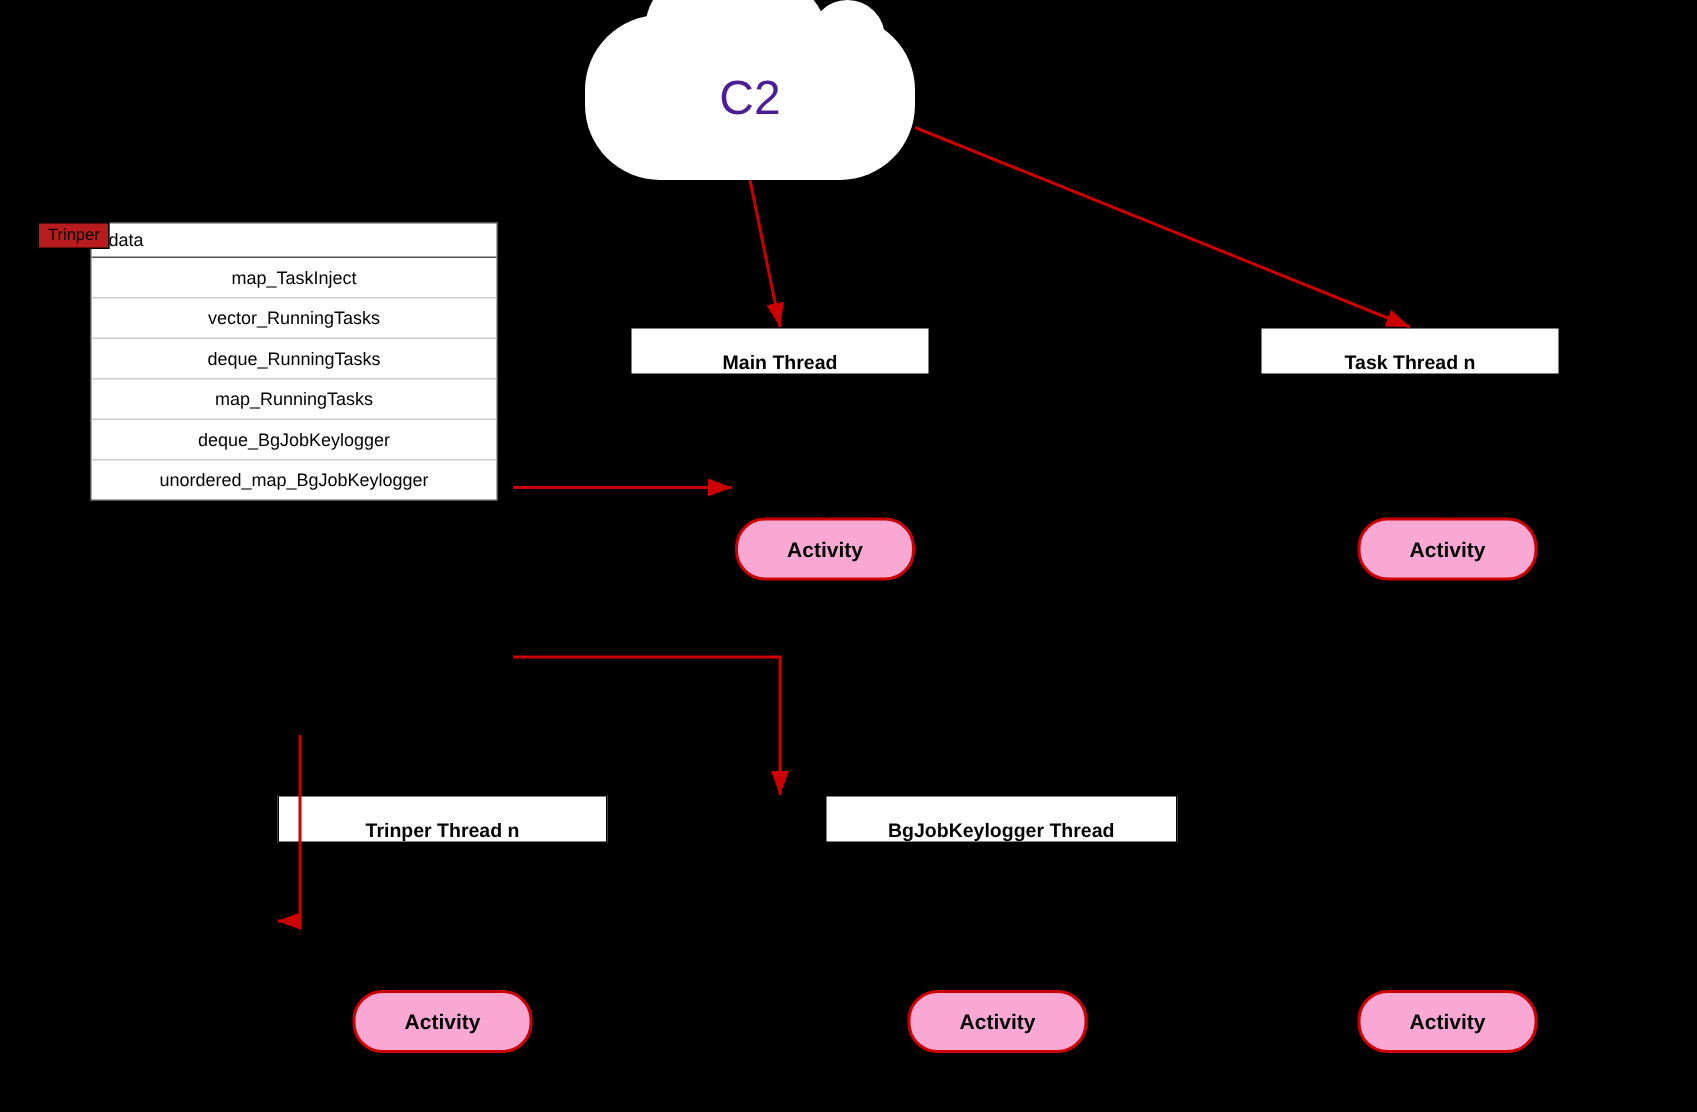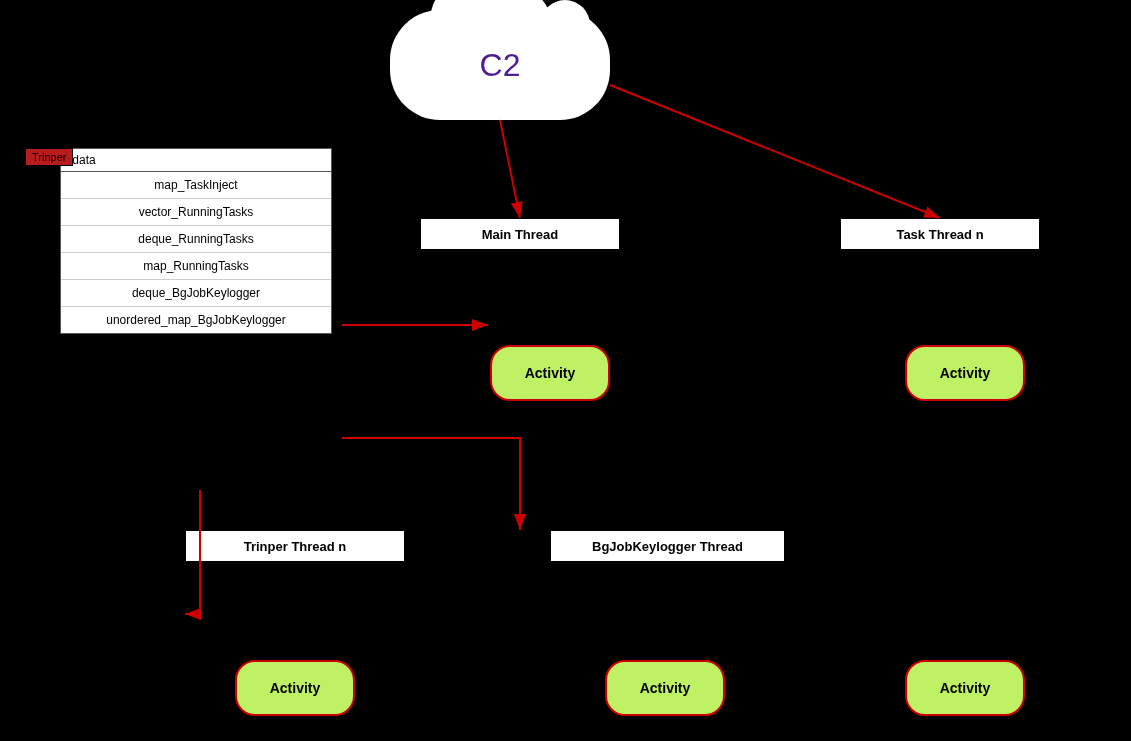--- a/index.html
+++ b/index.html
@@ -120,41 +120,41 @@
       z-index: 11;
       margin-left: 15px;
     }
 
     
     .thread-box {
       position: absolute;
       background: #fff;
       border: 1.5px solid #000;
       display: flex;
-      align-items: center;
+      align-items: flex-end;
       justify-content: center;
       font-size: 13px;
       font-weight: bold;
       color: #000;
     }
 
     
     .activity-pill {
       position: absolute;
-      background: #bef264;
+      background: #f9a8d4;
       border: 2px solid #cc0000;
       border-radius: 20px;
       display: flex;
       align-items: center;
       justify-content: center;
       font-size: 14px;
       font-weight: bold;
       color: #000;
       width: 120px;
-      height: 56px;
+      height: 42px;
     }
 
     
     .start-circle {
       position: absolute;
       width: 24px;
       height: 24px;
       border: 2px solid #000;
       border-radius: 50%;
       background: transparent;

